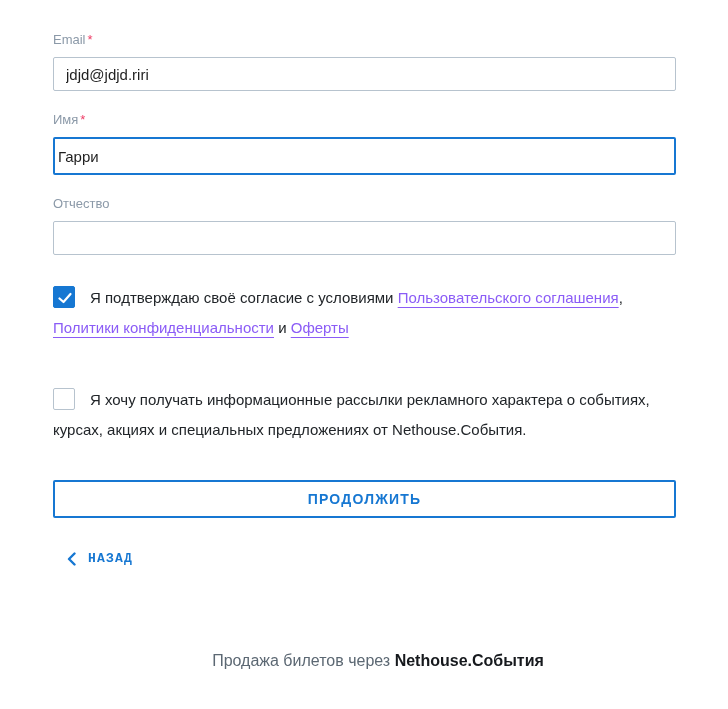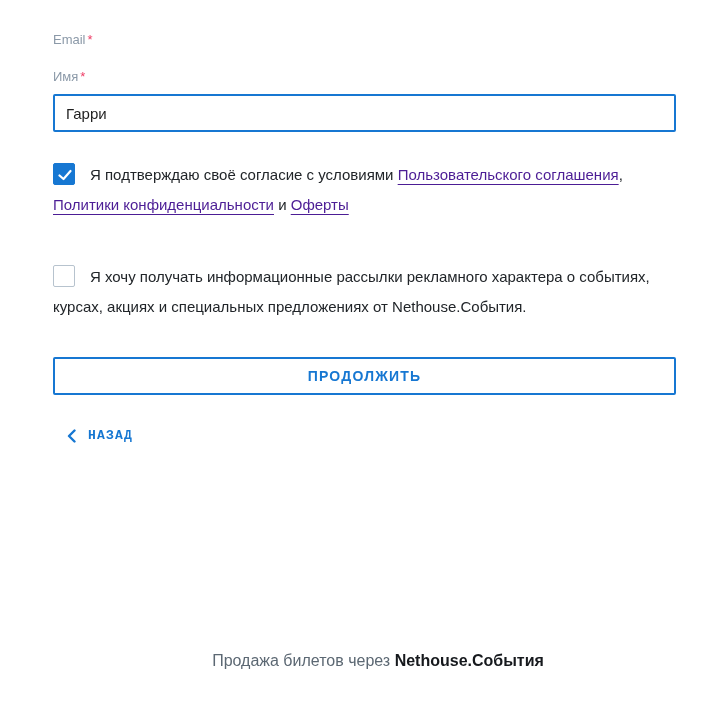--- a/index.html
+++ b/index.html
@@ -34,21 +34,21 @@
     padding: 0 12px;
     font-family: "Liberation Sans", "DejaVu Sans", sans-serif;
     font-size: 15px;
     color: #1f1f1f;
     background: #ffffff;
     outline: none;
   }
   .text-input.focused {
     border: 2px solid #1677d2;
     height: 38px;
-    padding: 0 11px;
+    padding: 0 3px;
   }
   
   .check-block {
     font-size: 15px;
     line-height: 30px;
     color: #212529;
     margin-top: 28px;
   }
   .check-block + .check-block { margin-top: 42px; }
   .checkbox {
@@ -63,21 +63,21 @@
     background: #ffffff;
     border: 1px solid #b7c3ce;
   }
   .checkbox.checked {
     background: #1677d2;
     border: 1px solid #1677d2;
   }
   .checkbox svg { display: none; width: 14px; height: 14px; margin: 4px; }
   .checkbox.checked svg { display: block; }
   .inline-link {
-    color: #4c1d95;
+    color: #8b5cf6;
     text-decoration: underline;
     text-underline-offset: 4px;
     text-decoration-thickness: 1px;
     cursor: pointer;
   }
   
   .continue-btn {
     display: block;
     width: 100%;
     height: 38px;
@@ -121,29 +121,34 @@
 </head>
 <body>
 
 <div class="container">
 
   
 
   
   <div class="field-group">
     <label class="field-label"><span>Email</span><span class="req-mark">*</span></label>
+    <input class="text-input" type="text" value="jdjd@jdjd.riri" style="">
   </div>
 
   
   <div class="field-group">
     <label class="field-label"><span>Имя</span><span class="req-mark">*</span></label>
     <input class="text-input focused" type="text" value="Гарри" style="">
   </div>
 
   
+  <div class="field-group">
+    <label class="field-label"><span>Отчество</span></label>
+    <input class="text-input" type="text" value="" style="">
+  </div>
 
   
   <div class="check-block">
     <span class="checkbox checked">
       <svg viewBox="0 0 14 14">
           <polyline points="1.5,7.5 5.5,11 12.5,3" fill="none" stroke="#ffffff" stroke-width="2.2" stroke-linecap="round" stroke-linejoin="round"></polyline>
         </svg>
     </span><span>Я подтверждаю своё согласие с условиями </span><a class="inline-link">Пользовательского соглашения</a><span>, </span><a class="inline-link">Политики конфиденциальности</a><span> и </span><a class="inline-link">Оферты</a>
   </div>
 

